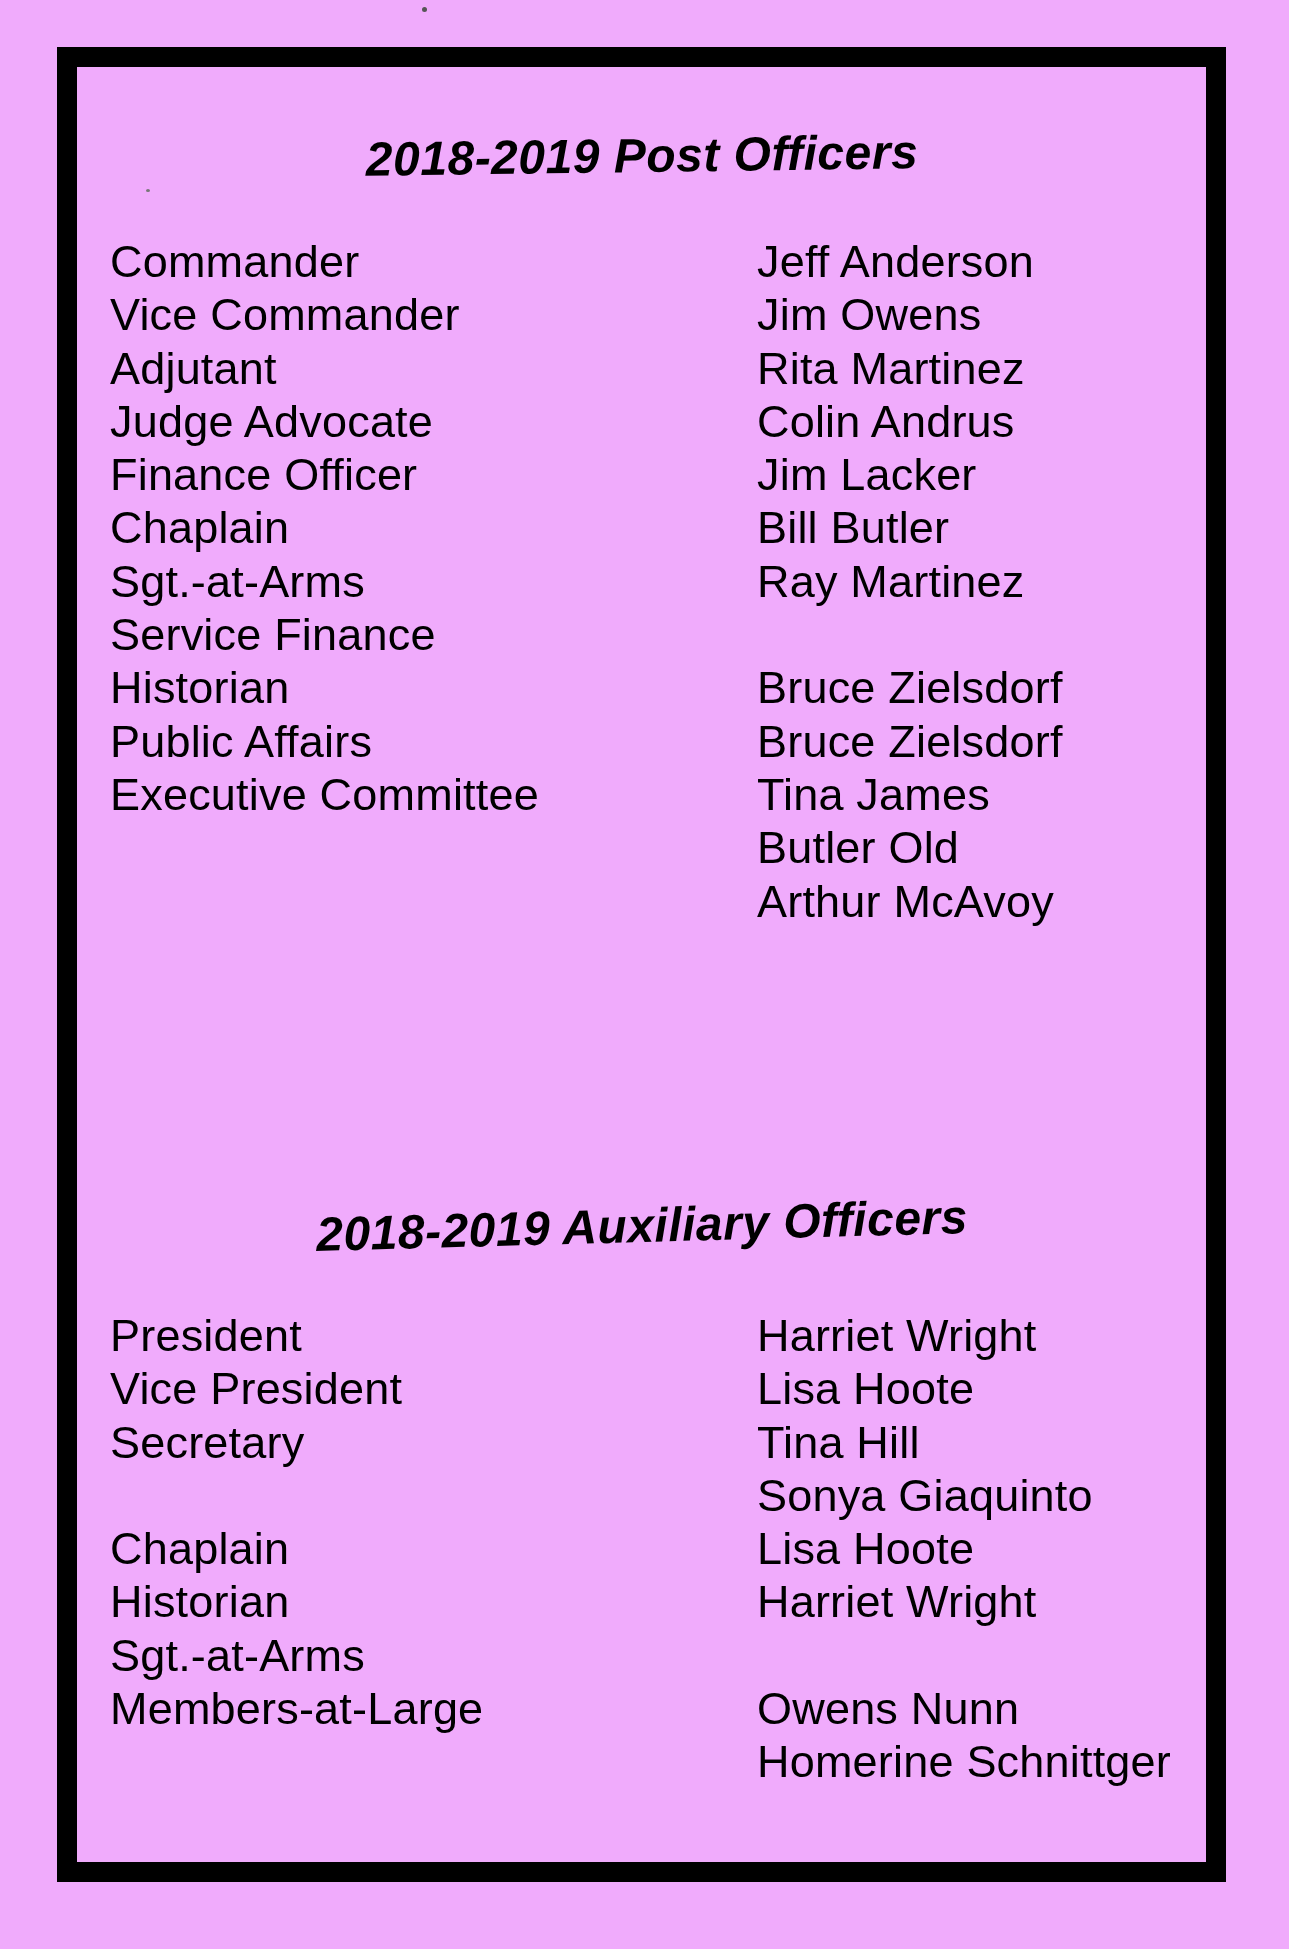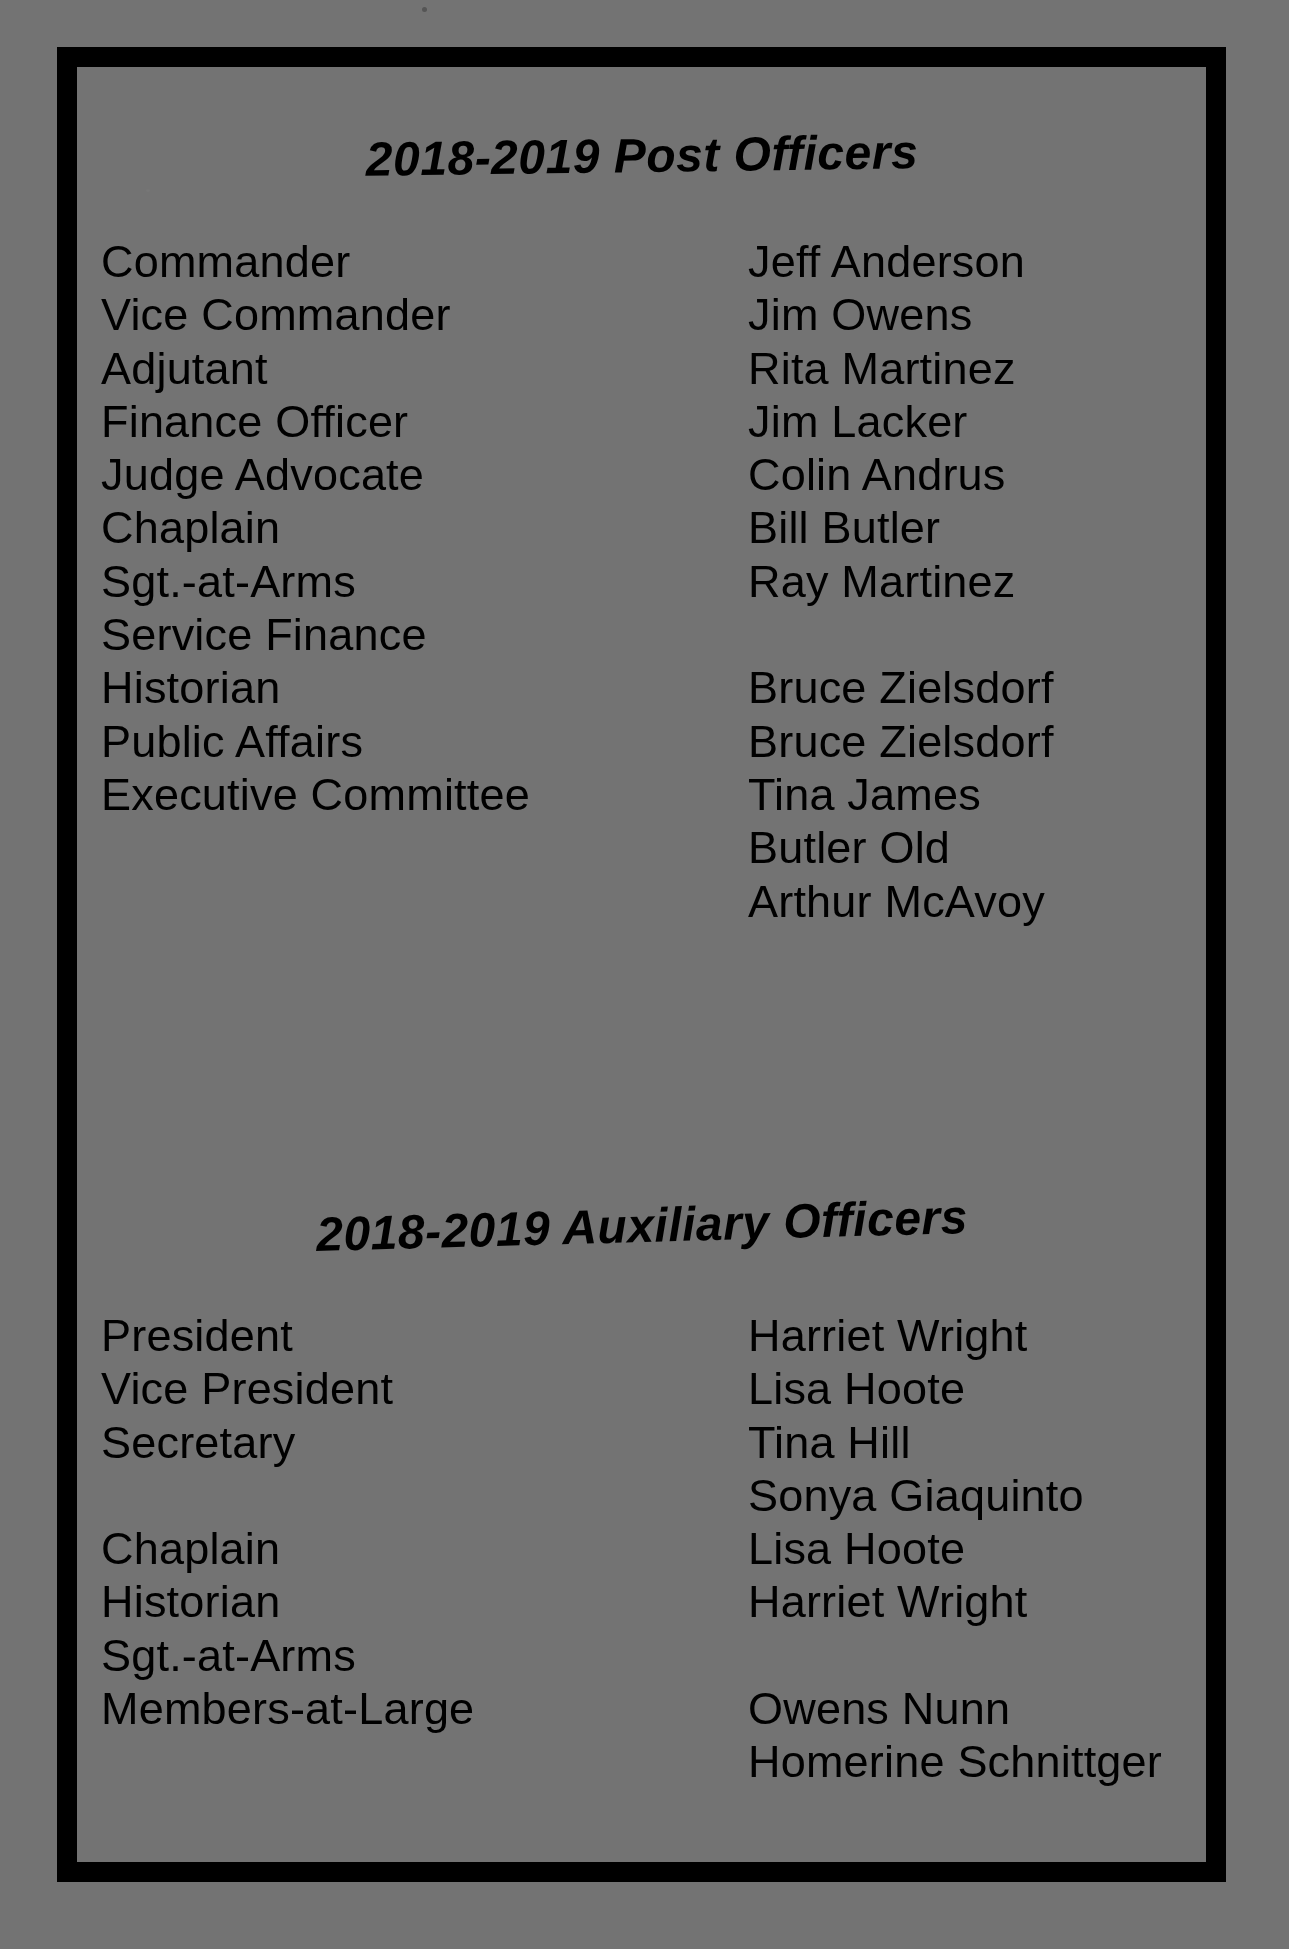--- a/index.html
+++ b/index.html
@@ -11,21 +11,21 @@
     width: 1289px;
     height: 1949px;
     position: relative;
     font-family: "Liberation Sans", "DejaVu Sans", sans-serif;
     color: #000000;
     overflow: hidden;
   }
   .page {
     position: absolute;
     inset: 0;
-    background: #737373;
+    background: #f0abfc;
   }
   
   .frame {
     position: absolute;
     left: 57px;
     top: 47px;
     width: 1169px;
     height: 1835px;
     border: 20px solid #000000;
     box-sizing: border-box;
@@ -41,21 +41,21 @@
     font-weight: bold;
     font-style: italic;
     letter-spacing: 0.5px;
     white-space: nowrap;
   }
   .post-title { top: 128px; transform: rotate(-0.8deg); }
   .aux-title  { top: 1198px; transform: rotate(-1.6deg); }
 
   .rows {
     position: absolute;
-    left: 3px;
+    left: 12px;
     width: 1020px;
   }
   .post-rows { top: 235px; }
   .aux-rows  { top: 1309px; }
 
   .row {
     position: relative;
     height: 53.3px;
   }
   .office, .name-col {
@@ -95,26 +95,26 @@
       </div>
       <div class="row">
         <span class="office">Vice Commander</span>
         <span class="name-col">Jim Owens</span>
       </div>
       <div class="row">
         <span class="office">Adjutant</span>
         <span class="name-col">Rita Martinez</span>
       </div>
       <div class="row">
+        <span class="office">Judge Advocate</span>
+        <span class="name-col">Colin Andrus</span>
+      </div>
+      <div class="row">
         <span class="office">Finance Officer</span>
         <span class="name-col">Jim Lacker</span>
-      </div>
-      <div class="row">
-        <span class="office">Judge Advocate</span>
-        <span class="name-col">Colin Andrus</span>
       </div>
       <div class="row">
         <span class="office">Chaplain</span>
         <span class="name-col">Bill Butler</span>
       </div>
       <div class="row">
         <span class="office">Sgt.-at-Arms</span>
         <span class="name-col">Ray Martinez</span>
       </div>
       <div class="row">

